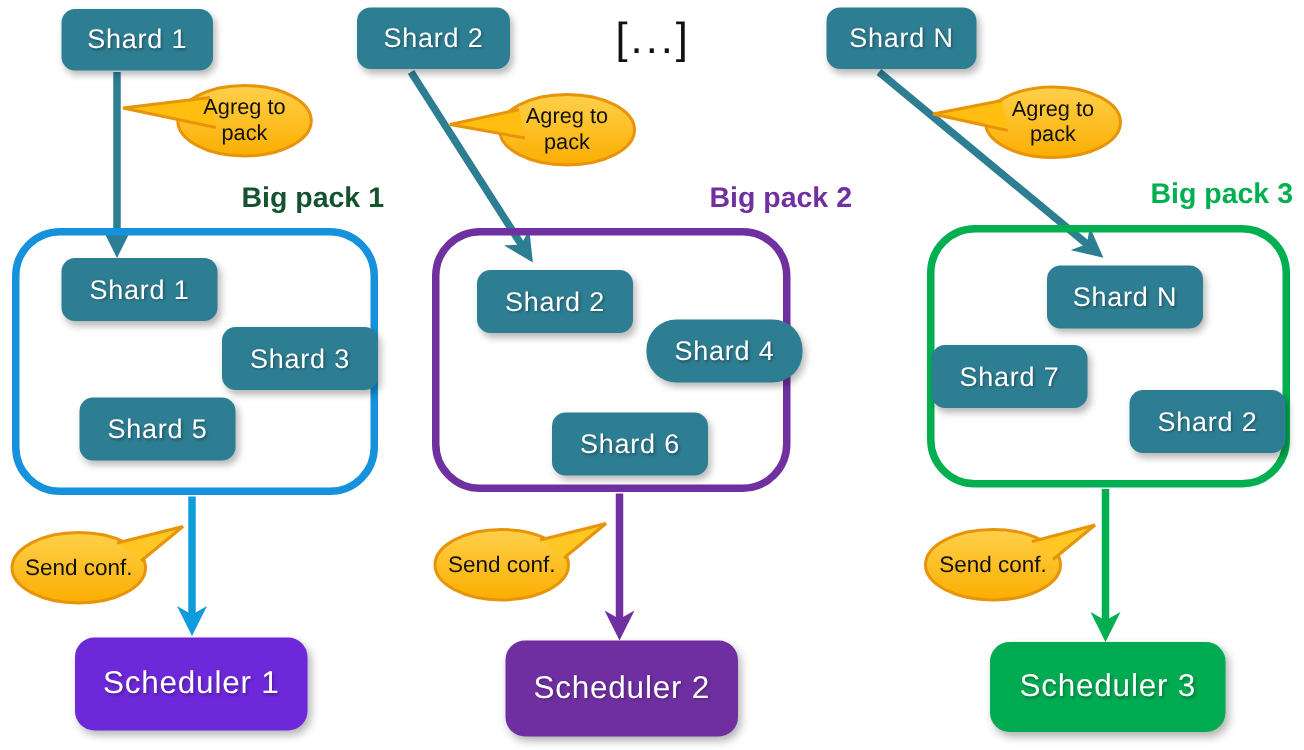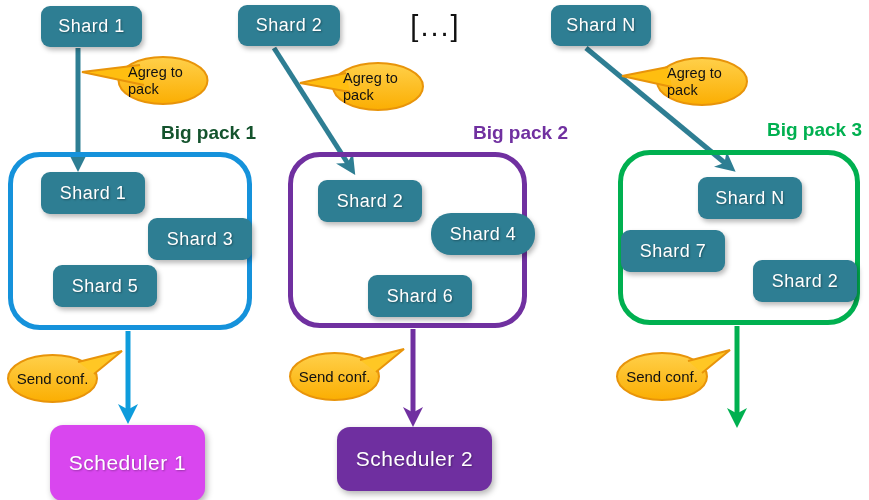--- a/index.html
+++ b/index.html
@@ -52,28 +52,28 @@
   .pt2{left:428px;top:122px;color:#7030a0;}
   .pt3{left:722px;top:119px;color:#00b050;}
 
   
   .scheduler{
     position:absolute;display:flex;align-items:center;justify-content:center;
     color:#ffffff;border-radius:13px;font-size:21px;letter-spacing:.5px;
     box-shadow:2px 3px 6px rgba(0,0,0,.3);
     text-shadow:1px 1px 2px rgba(0,0,0,.3);
   }
-  .sch1{left:50px;top:425px;width:155px;height:76px;background:#d946ef;}
+  .sch1{left:50px;top:425px;width:155px;height:62px;background:#6d28d9;}
   .sch2{left:337px;top:427px;width:155px;height:64px;background:#6f2fa0;}
   .sch3{left:660px;top:428px;width:157px;height:60px;background:#00ab51;}
 
   
   .bubble-text{
     position:absolute;display:flex;align-items:center;justify-content:center;
-    color:#111111;line-height:1.15;
+    text-align:center;color:#111111;line-height:1.15;
   }
   .agreg{font-size:14.5px;padding:0 10px;box-sizing:border-box;}
   .send{font-size:15px;}
   .bt1{left:118px;top:57px;width:90px;height:47px;}
   .bt2{left:333px;top:63px;width:90px;height:47px;}
   .bt3{left:657px;top:58px;width:90px;height:47px;}
   .bt4{left:8px;top:355px;width:89px;height:47px;}
   .bt5{left:290px;top:353px;width:89px;height:47px;}
   .bt6{left:617px;top:353px;width:90px;height:47px;}
 </style>
@@ -166,14 +166,15 @@
   <div class="shard p3s1">Shard N</div>
   <div class="shard p3s2">Shard 7</div>
   <div class="shard p3s3">Shard 2</div>
 
   <div class="bubble-text send bt4">Send conf.</div>
   <div class="bubble-text send bt5">Send conf.</div>
   <div class="bubble-text send bt6">Send conf.</div>
 
   <div class="scheduler sch1">Scheduler 1</div>
   <div class="scheduler sch2">Scheduler 2</div>
+  <div class="scheduler sch3">Scheduler 3</div>
 
 </div>
 
 </body></html>

